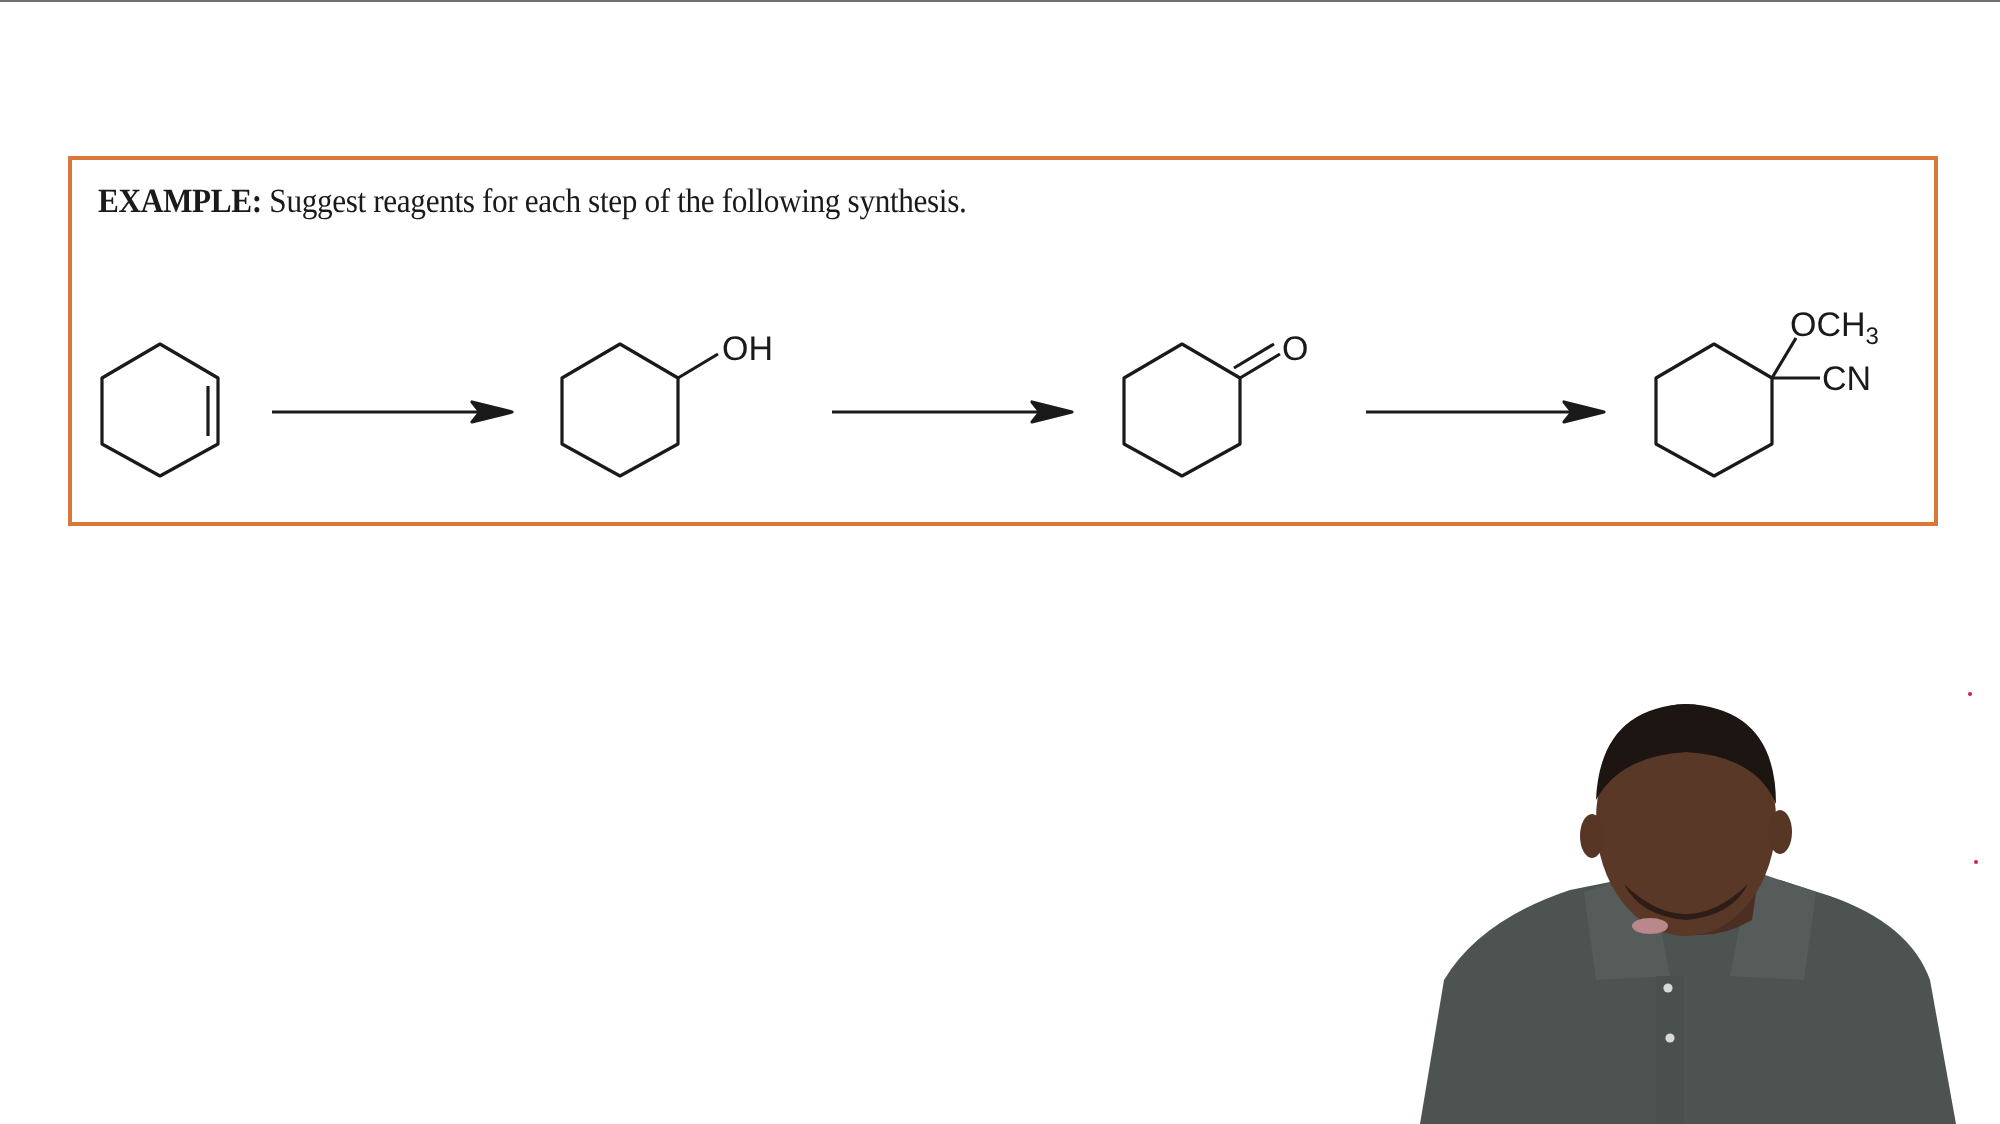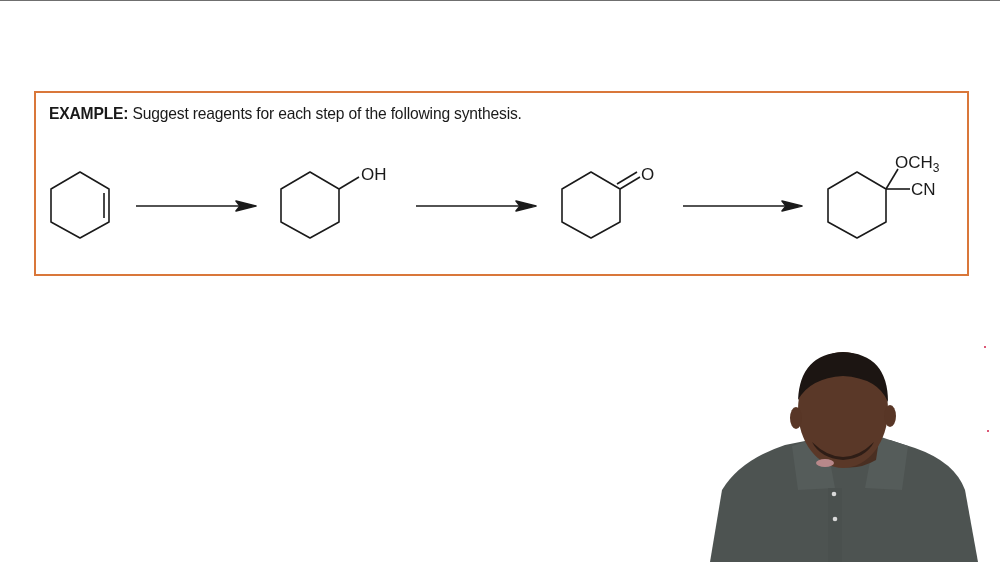--- a/index.html
+++ b/index.html
@@ -6,24 +6,25 @@
     body {
       width: 1000px; height: 562px; position: relative; overflow: hidden;
       background: #ffffff;
       font-family: "Liberation Sans", sans-serif;
     }
     .top-rule {
       position: absolute; left: 0; top: 0; width: 1000px; height: 1px;
       background: #6f6f6f;
     }
     .example-box {
-      position: absolute; left: 34px; top: 91px;
+      position: absolute; left: 34px; top: 78px;
       width: 931px; height: 181px;
       border: 2.5px solid #d9773a;
       box-sizing: content-box;
+      font-family: Liberation Serif, serif;
     }
     .prompt {
       position: absolute; left: 13px; top: 11px;
       font-size: 17px; color: #1a1a1a; letter-spacing: -0.2px;
       white-space: nowrap;
       transform: scaleX(0.92); transform-origin: left top;
     }
     .prompt b { font-weight: bold; }
     svg.scheme { position: absolute; left: 0; top: 0; overflow: visible; }
     .presenter {

